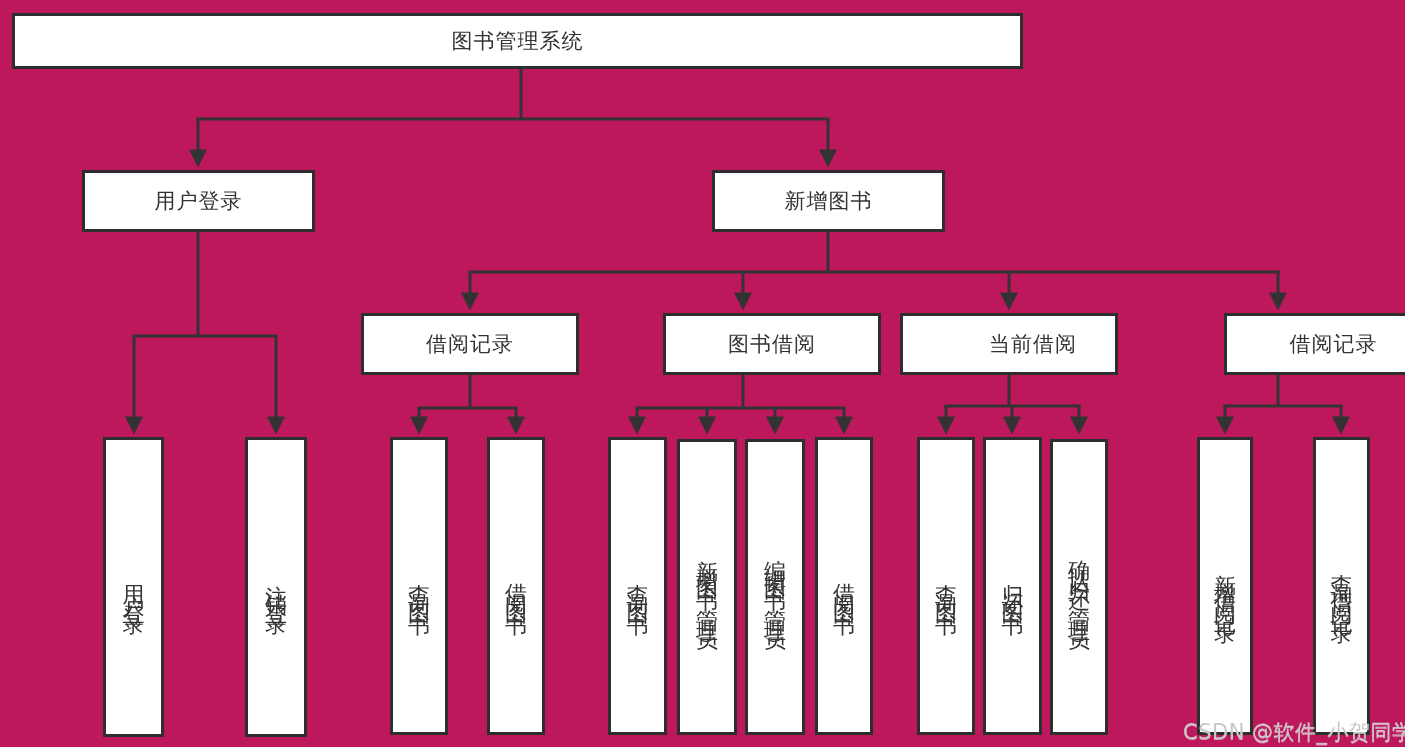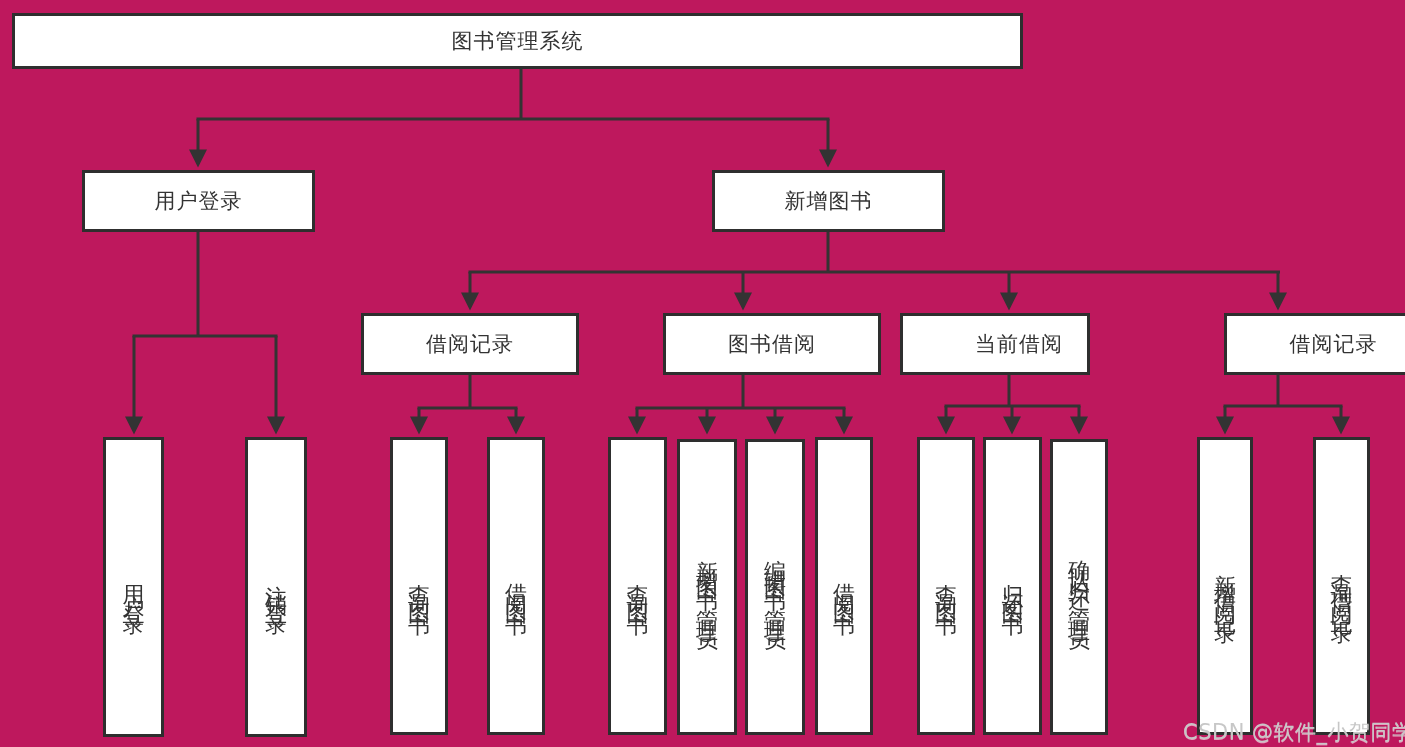--- a/index.html
+++ b/index.html
@@ -80,21 +80,21 @@
     </g>
   </svg>
 
   <div class="node h" style="left:12px;top:13px;width:1011px;height:56px;">图书管理系统</div>
 
   <div class="node h" style="left:82px;top:170px;width:233px;height:62px;">用户登录</div>
   <div class="node h" style="left:712px;top:170px;width:233px;height:62px;">新增图书</div>
 
   <div class="node h" style="left:361px;top:313px;width:218px;height:62px;">借阅记录</div>
   <div class="node h" style="left:663px;top:313px;width:218px;height:62px;">图书借阅</div>
-  <div class="node h" style="left:900px;top:313px;width:190px;height:62px;padding-left:48px;">当前借阅</div>
+  <div class="node h" style="left:900px;top:313px;width:218px;height:62px;padding-left:48px;">当前借阅</div>
   <div class="node h" style="left:1224px;top:313px;width:219px;height:62px;">借阅记录</div>
 
   <div class="node v" style="left:103px;top:437px;width:61px;height:300px;">
     <span class="vt">用户登录</span>
   </div>
   <div class="node v" style="left:245px;top:437px;width:62px;height:300px;">
     <span class="vt">注销登录</span>
   </div>
 
   <div class="node v" style="left:390px;top:437px;width:58px;height:298px;">

